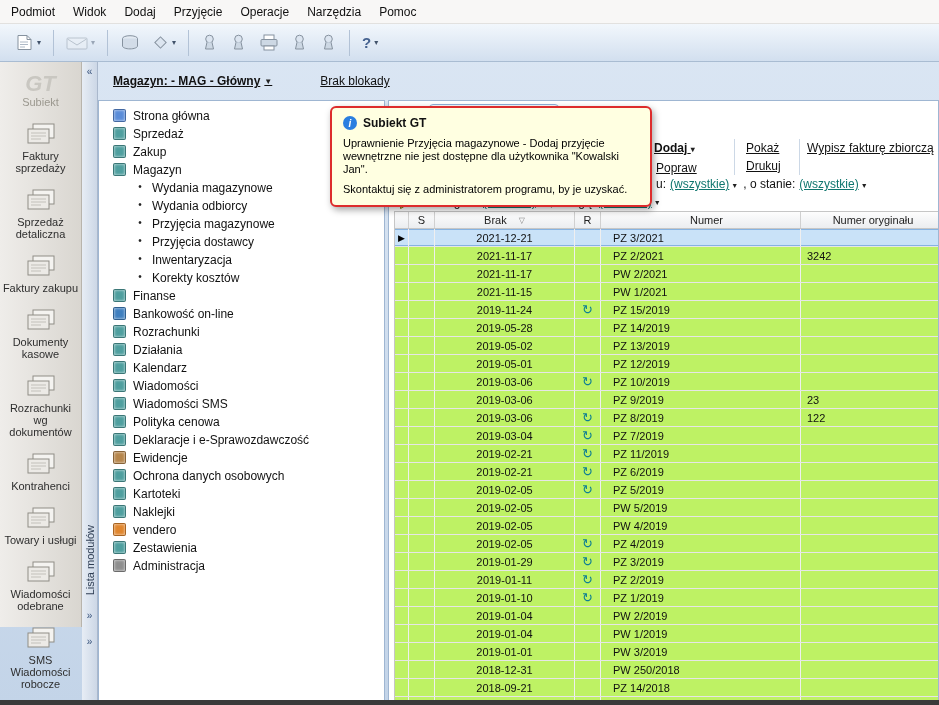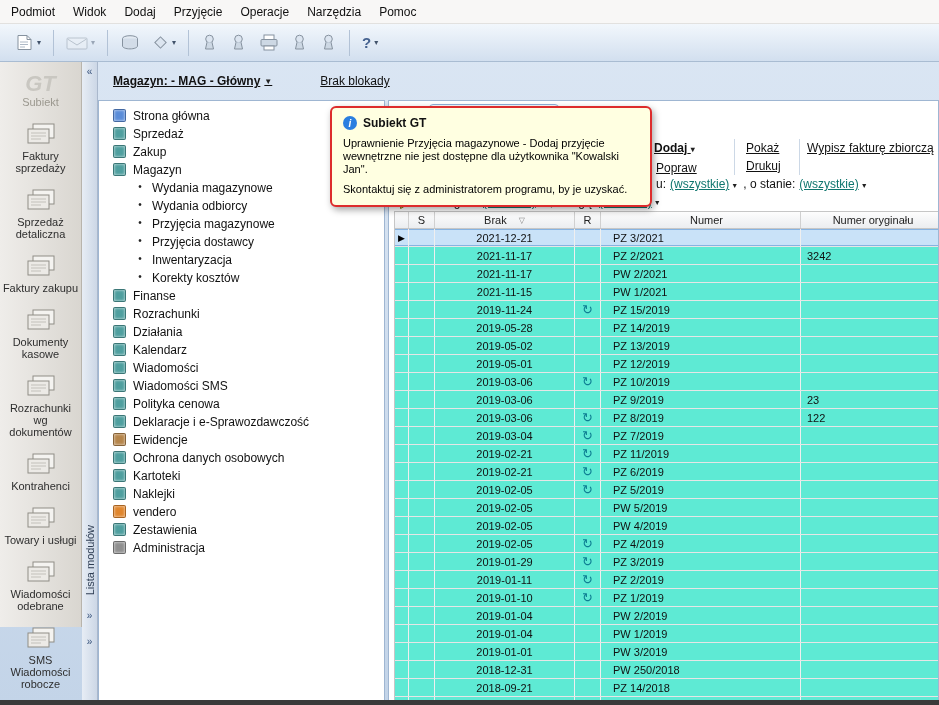--- a/index.html
+++ b/index.html
@@ -91,21 +91,21 @@
   .fpre { margin-right:4px; }
   .funnel { position:absolute; left:0; top:0; }
 
   
   .grid { position:absolute; left:5px; top:110px; width:546px; font-size:11px;
           border-left:1px solid #c6c6c6; }
   .g-head { display:flex; height:18px; background:linear-gradient(#fdfdfd,#ebedf0);
             border-top:1px solid #c6c6c6; border-bottom:1px solid #c6c6c6; }
   .g-head .c { display:flex; align-items:center; justify-content:center;
                border-right:1px solid #d0d0d0; color:#222; }
-  .g-row { display:flex; height:18px; border-bottom:1px solid #e6e6e6; background:#5eead4; }
+  .g-row { display:flex; height:18px; border-bottom:1px solid #e6e6e6; background:#bef264; }
   .g-row .c { display:flex; align-items:center; border-right:1px solid #efefef; overflow:hidden; }
   .c0 { width:14px; flex:none; }
   .c1 { width:26px; flex:none; }
   .c2 { width:140px; flex:none; justify-content:center; }
   .c3 { width:26px; flex:none; justify-content:center; }
   .c4 { width:200px; flex:none; padding-left:12px; }
   .c5 { flex:1; padding-left:6px; }
   .sel-row { background:#c9e2f8; box-shadow:inset 0 1px 0 #86b3e2, inset 0 -1px 0 #86b3e2; }
   .arrow { font-size:9px; color:#000; margin:auto; }
   .ricon { color:#0e7f93; font-size:13px; line-height:13px; margin:auto; }
@@ -379,20 +379,24 @@
         <span class="bullet">•</span>
         <span class="tlabel">Inwentaryzacja</span>
       </div>
       <div class="tree-item l1">
         <span class="bullet">•</span>
         <span class="tlabel">Korekty kosztów</span>
       </div>
       <div class="tree-item">
         <span class="ticon" style="background: rgb(79, 159, 159);"></span>
         <span class="tlabel">Finanse</span>
+      </div>
+      <div class="tree-item">
+        <span class="ticon" style="background: rgb(63, 127, 191);"></span>
+        <span class="tlabel">Bankowość on-line</span>
       </div>
       <div class="tree-item">
         <span class="ticon" style="background: rgb(79, 159, 159);"></span>
         <span class="tlabel">Rozrachunki</span>
       </div>
       <div class="tree-item">
         <span class="ticon" style="background: rgb(79, 159, 159);"></span>
         <span class="tlabel">Działania</span>
       </div>
       <div class="tree-item">

